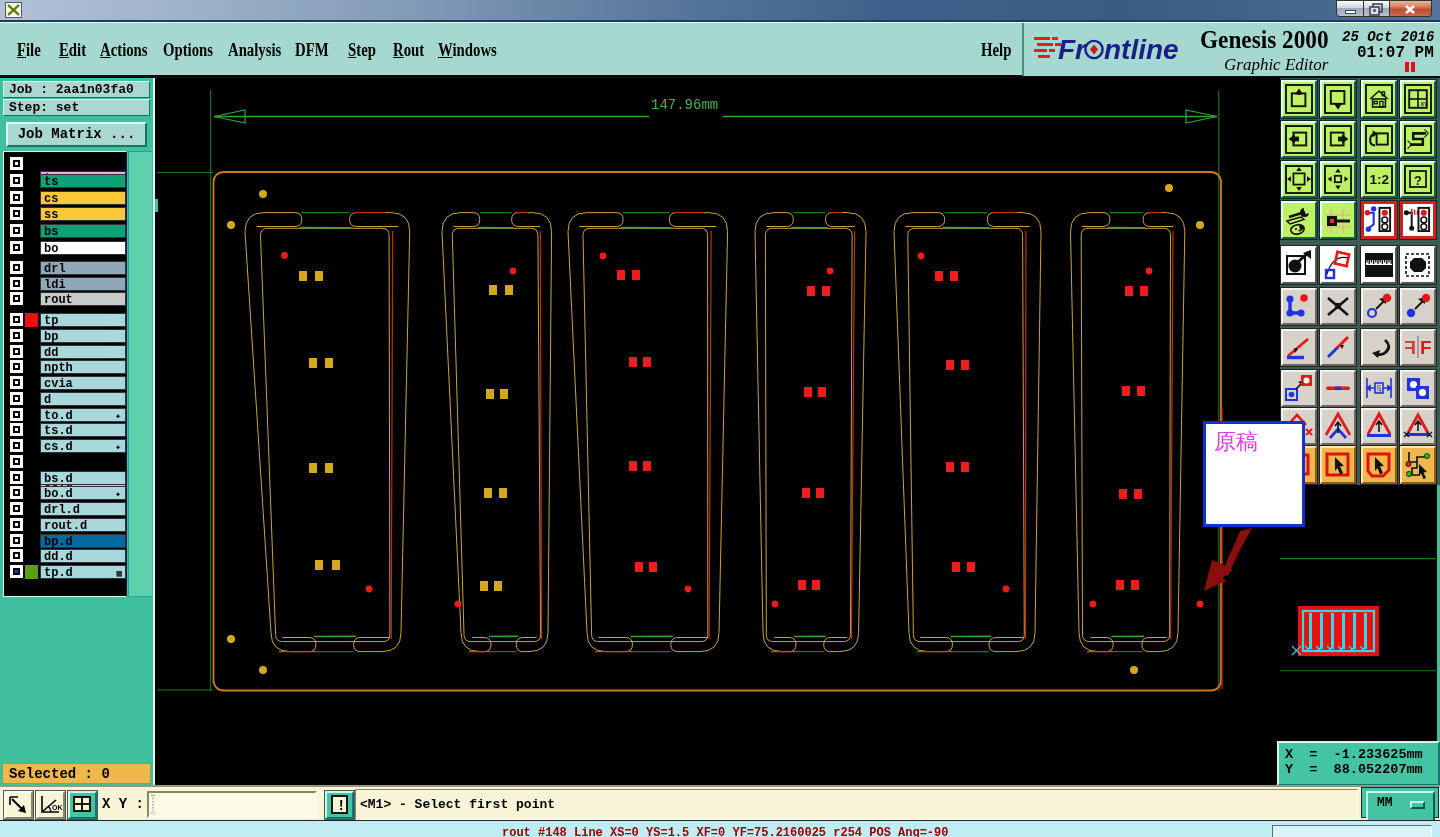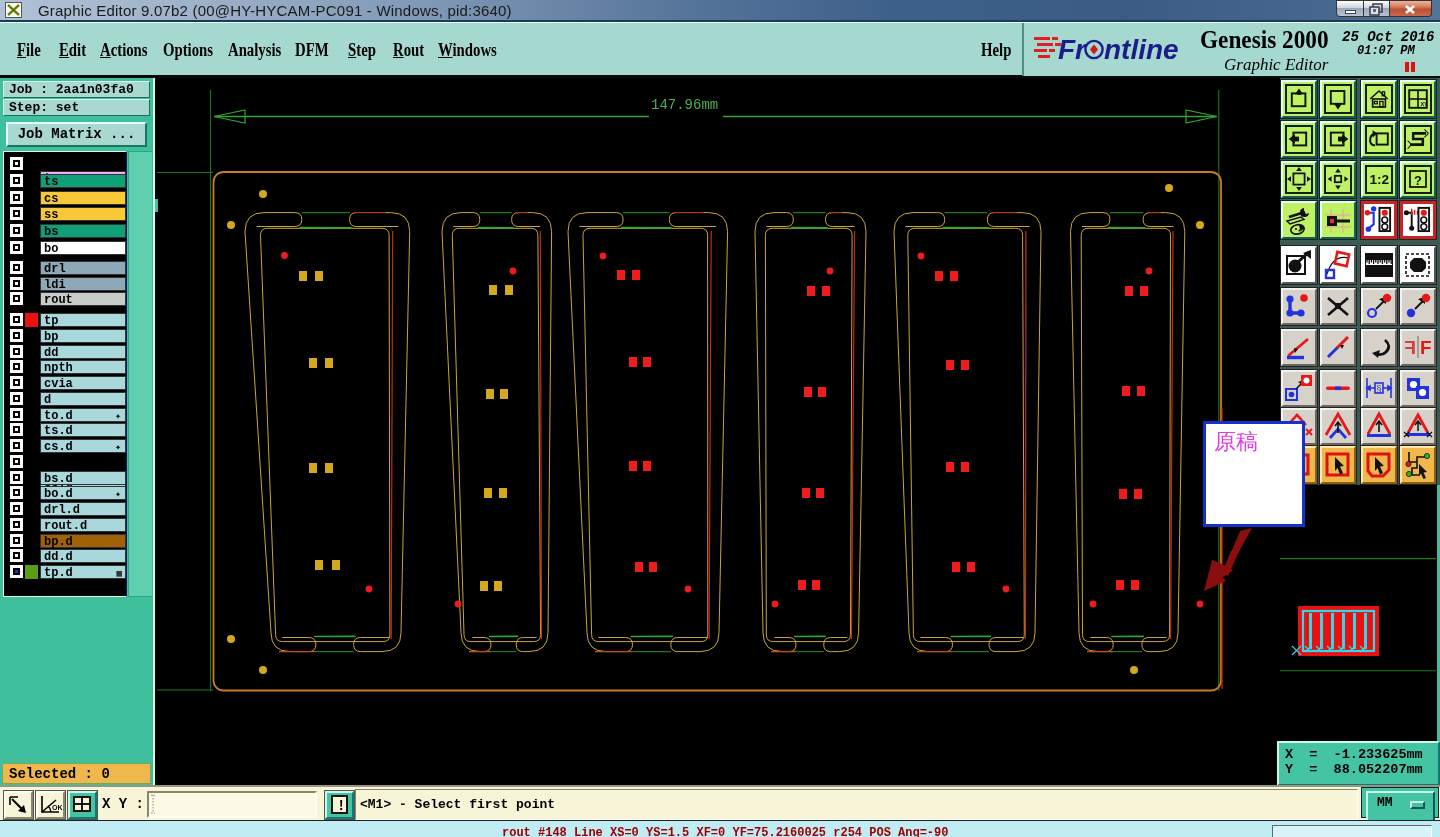--- a/index.html
+++ b/index.html
@@ -58,21 +58,20 @@
 #anno { position:absolute; left:1203px; top:421px; width:102px; height:106px; background:#fff; border:3px solid #1133cc; z-index:30; }
 #anno .cjk { position:absolute; left:8px; top:3px; font-size:22px; color:#e13ce1; font-family:"Liberation Sans",sans-serif; }
 </style></head>
 <body>
 <div id="root">
 <div id="title">
   <div id="ticon"><svg width="15" height="14" viewBox="0 0 15 14">
           <path d="M2 2 L13 12 M13 2 L2 12" stroke="#8a9a20" stroke-width="2.6"></path>
           <path d="M2 2 L13 12 M13 2 L2 12" stroke="#3a5a10" stroke-width="1"></path>
         </svg></div>
-  <div class="txt">Graphic Editor 9.07b2 (00@HY-HYCAM-PC091 - Windows, pid:3640)</div>
   <div style="position:absolute;right:8px;top:0;width:96px;height:17px;display:flex">
     <div style="flex:1;background:linear-gradient(#fdfdfd,#cdd5df 45%,#99a8ba 50%,#b8c3d2);border:1px solid #333;border-radius:0 0 0 4px;position:relative">
           <div style="position:absolute;left:8px;top:9px;width:11px;height:4px;background:#fff;border:1px solid #445"></div>
         </div>
     <div style="flex:1;background:linear-gradient(#fdfdfd,#cdd5df 45%,#99a8ba 50%,#b8c3d2);border:1px solid #333;border-left:none;position:relative"><svg width="25" height="18" viewBox="0 0 25 18">
             <rect x="9" y="3" width="9" height="8" fill="none" stroke="#445" stroke-width="1.6"></rect>
             <rect x="6" y="6" width="9" height="8" fill="#dde" stroke="#445" stroke-width="1.6"></rect>
             <rect x="9" y="8" width="3" height="3" fill="#667"></rect>
           </svg></div>
     <div style="flex:1.6;background:linear-gradient(#edb49e,#d87a5a 40%,#bb4f34 55%,#c96a48);border:1px solid #333;border-left:none;border-radius:0 0 4px 0;position:relative"><svg width="40" height="18" viewBox="0 0 40 18">
@@ -102,21 +101,21 @@
             <rect x="15" y="18" width="6" height="3"></rect>
         <rect x="4" y="24" width="12" height="3"></rect>
       </g>
       <text x="24" y="28" font-family="Liberation Sans" font-weight="bold" font-style="italic" font-size="28" fill="#1c1c8a">Fr</text>
       <circle cx="60" cy="18.5" r="8.6" fill="none" stroke="#1c1c8a" stroke-width="2.4"></circle>
       <path d="M60 13.5 L64 18.5 L60 23.5 L56 18.5 Z" fill="#d01818"></path>
       <text x="70" y="28" font-family="Liberation Sans" font-weight="bold" font-style="italic" font-size="28" fill="#1c1c8a">ntline</text>
     </svg>
     <span style="position:absolute;left:176px;top:3px;font-family:'Liberation Serif',serif;font-weight:bold;font-size:25px;color:#000;transform:scaleX(0.93);transform-origin:0 50%">Genesis 2000</span>
     <span class="mono" style="position:absolute;left:318px;top:6px;font-size:14px;font-style:italic">25 Oct 2016</span>
-    <span class="mono" style="position:absolute;left:333px;top:21px;font-size:12px;font-style:italic">01:07 PM</span>
+    <span class="mono" style="position:absolute;left:333px;top:21px;font-size:16px;">01:07 PM</span>
     <span style="position:absolute;left:200px;top:32px;font-family:'Liberation Serif',serif;font-weight:normal;font-style:italic;font-size:17px">Graphic Editor</span>
     <div style="position:absolute;left:381px;top:39px;width:4px;height:10px;background:#e01010"></div>
     <div style="position:absolute;left:387px;top:39px;width:4px;height:10px;background:#e01010"></div>
   </div>
 </div>
 <div id="canvas"></div>
 <div id="rcanvas"></div>
 <div style="position:absolute;left:1437px;top:485px;width:3px;height:256px;background:#3fbf9c"></div>
 <div id="sidebar"></div>
 <div class="hfield" style="top:81px">Job : 2aa1n03fa0</div>
@@ -213,21 +212,21 @@
       <div style="position:absolute;left:3px;top:3px;width:7px;height:7px;border:2px solid #000;background:#fff"></div>
     </div>
     <div class="lrow" style="top:502.0px;background:#a8d8dc">drl.d</div>
     <div style="position:absolute;left:10px;top:517.75px;width:13px;height:13px;background:#fff">
       <div style="position:absolute;left:3px;top:3px;width:7px;height:7px;border:2px solid #000;background:#fff"></div>
     </div>
     <div class="lrow" style="top:517.75px;background:#a8d8dc">rout.d</div>
     <div style="position:absolute;left:10px;top:533.5px;width:13px;height:13px;background:#fff">
       <div style="position:absolute;left:3px;top:3px;width:7px;height:7px;border:2px solid #000;background:#fff"></div>
     </div>
-    <div class="lrow" style="top:533.5px;background:#a16207">bp.d</div>
+    <div class="lrow" style="top:533.5px;background:#0369a1">bp.d</div>
     <div style="position:absolute;left:10px;top:549.25px;width:13px;height:13px;background:#fff">
       <div style="position:absolute;left:3px;top:3px;width:7px;height:7px;border:2px solid #000;background:#fff"></div>
     </div>
     <div class="lrow" style="top:549.25px;background:#a8d8dc">dd.d</div>
     <div style="position:absolute;left:10px;top:565.0px;width:13px;height:13px;background:#fff">
       <div style="position:absolute;left:3px;top:3px;width:7px;height:7px;border:2px solid #000;background:#2233cc"></div>
     </div>
     <div style="position:absolute;left:25px;top:565.0px;width:13px;height:14px;background:#5a9e14"></div>
     <div class="lrow" style="top:565.0px;background:#a8d8dc">tp.d<span style="position:absolute;right:3px;top:1px;font-size:9px">▦</span></div>
 <div id="selbar">Selected : 0</div>

